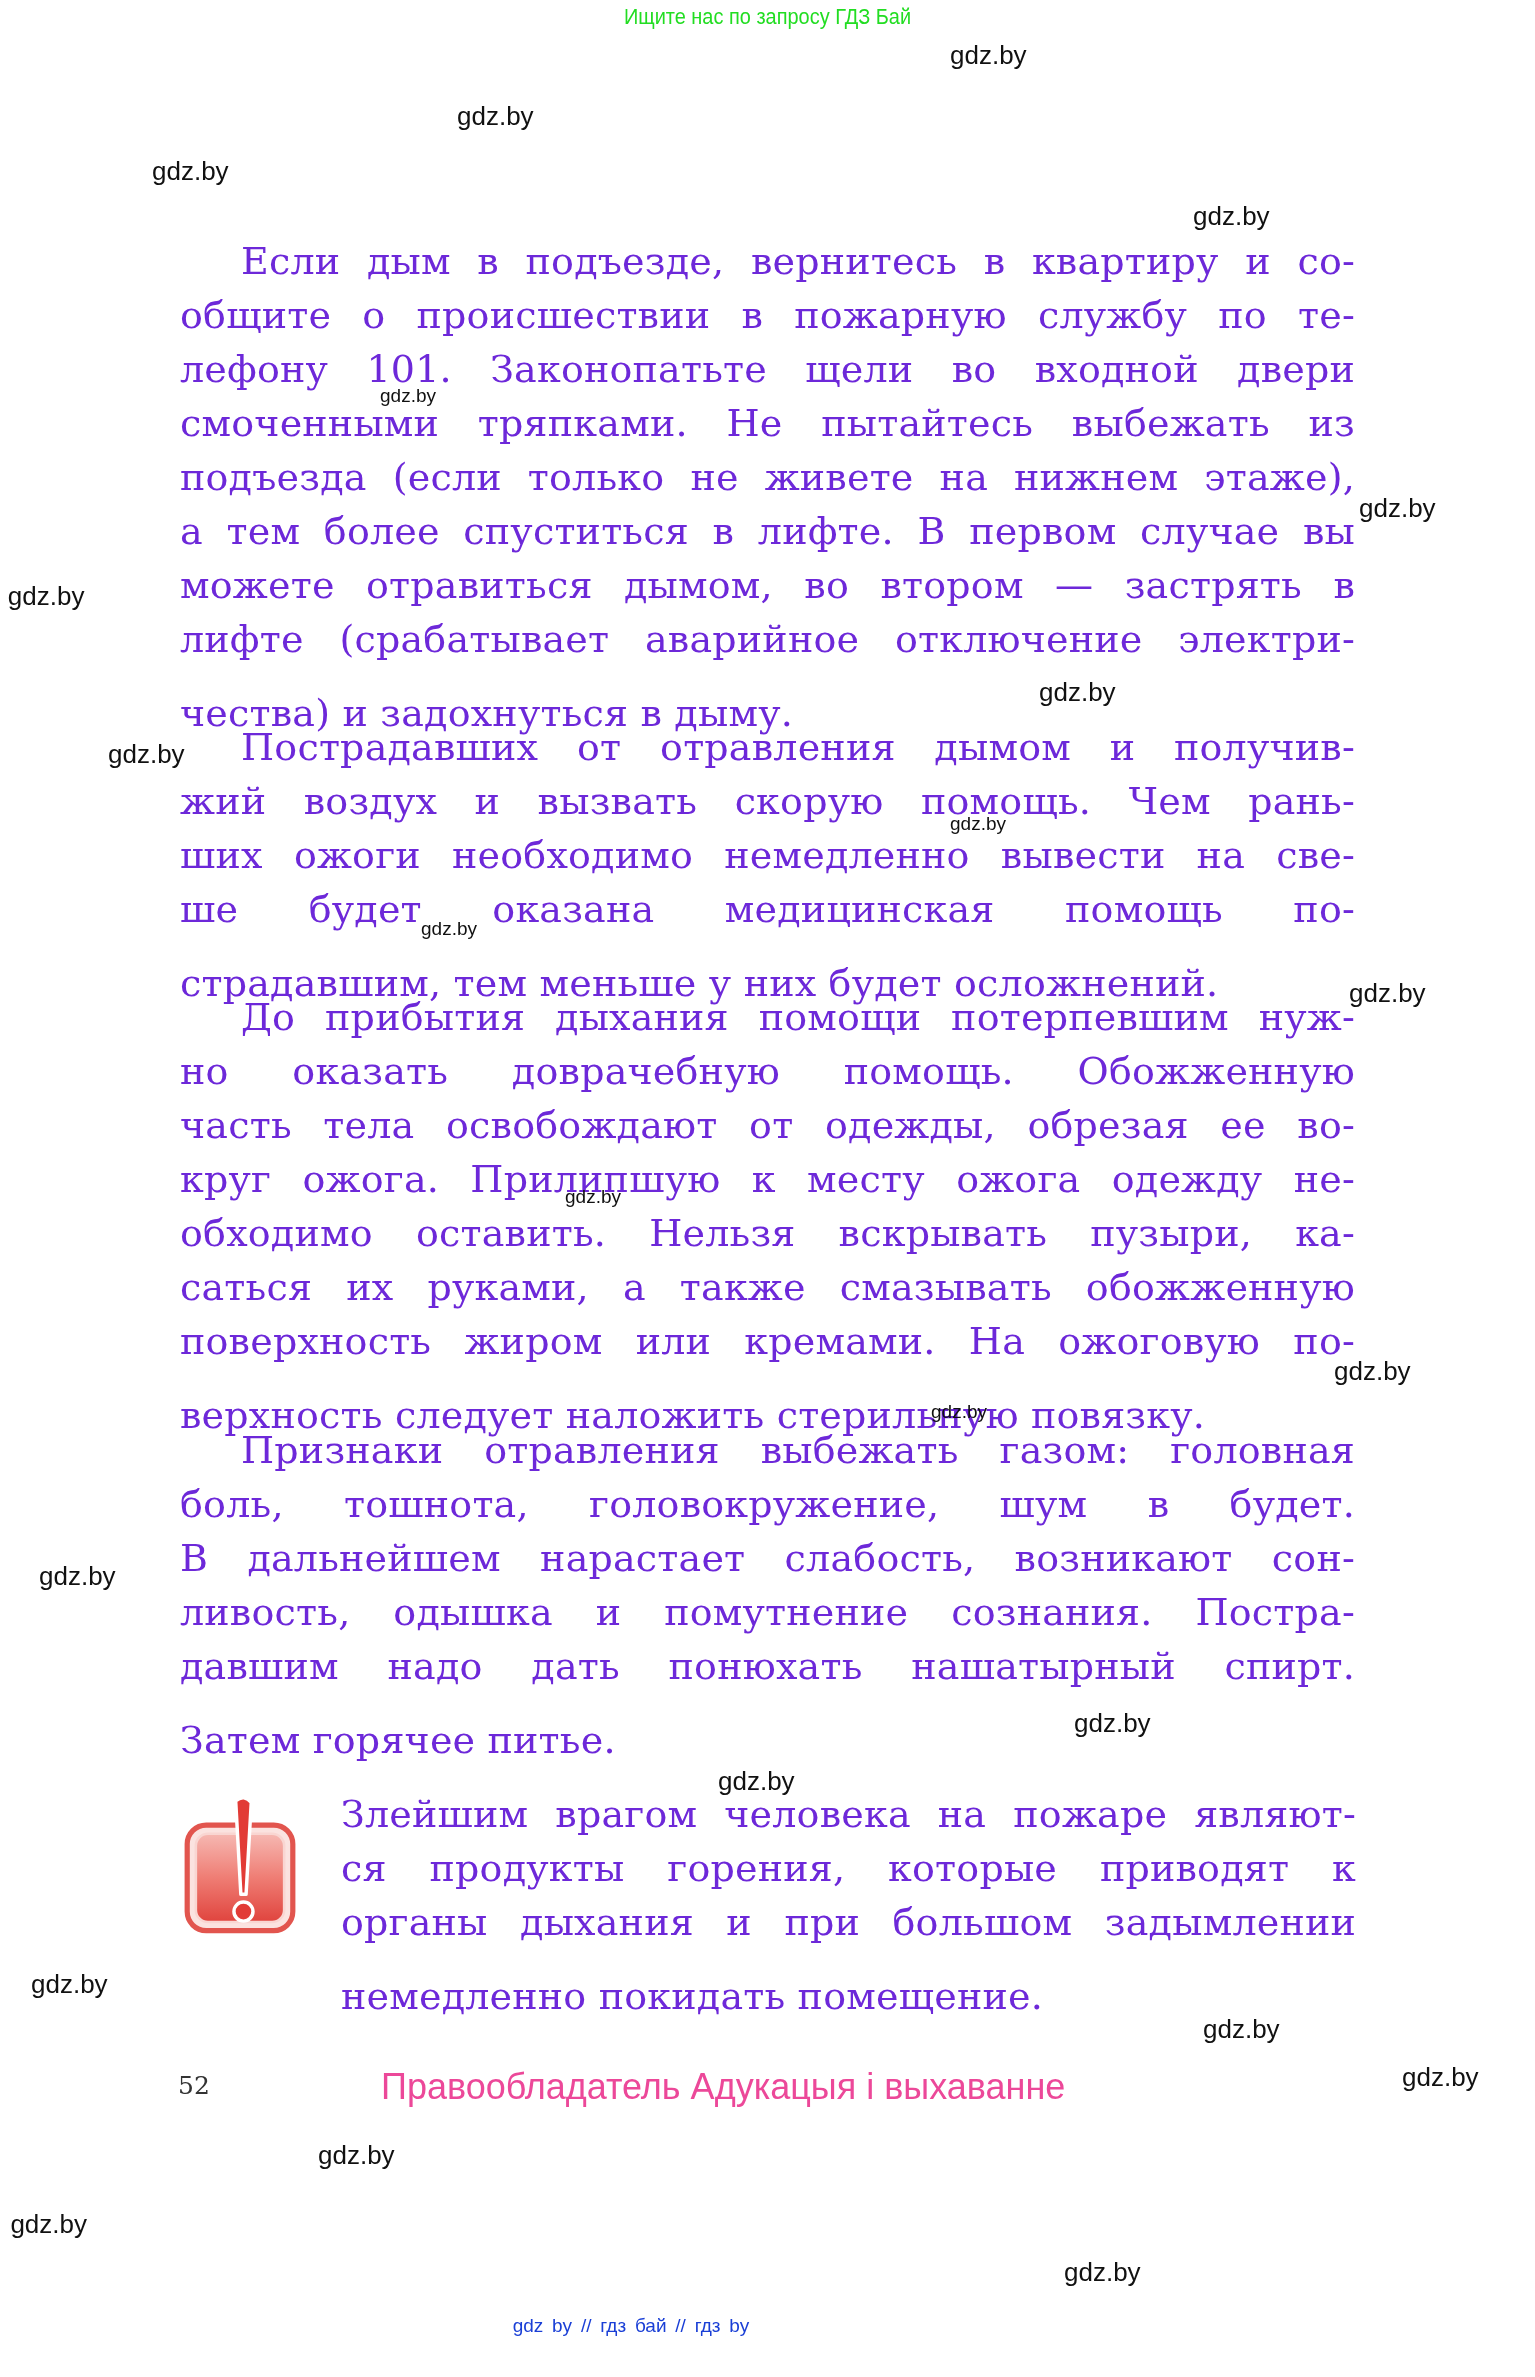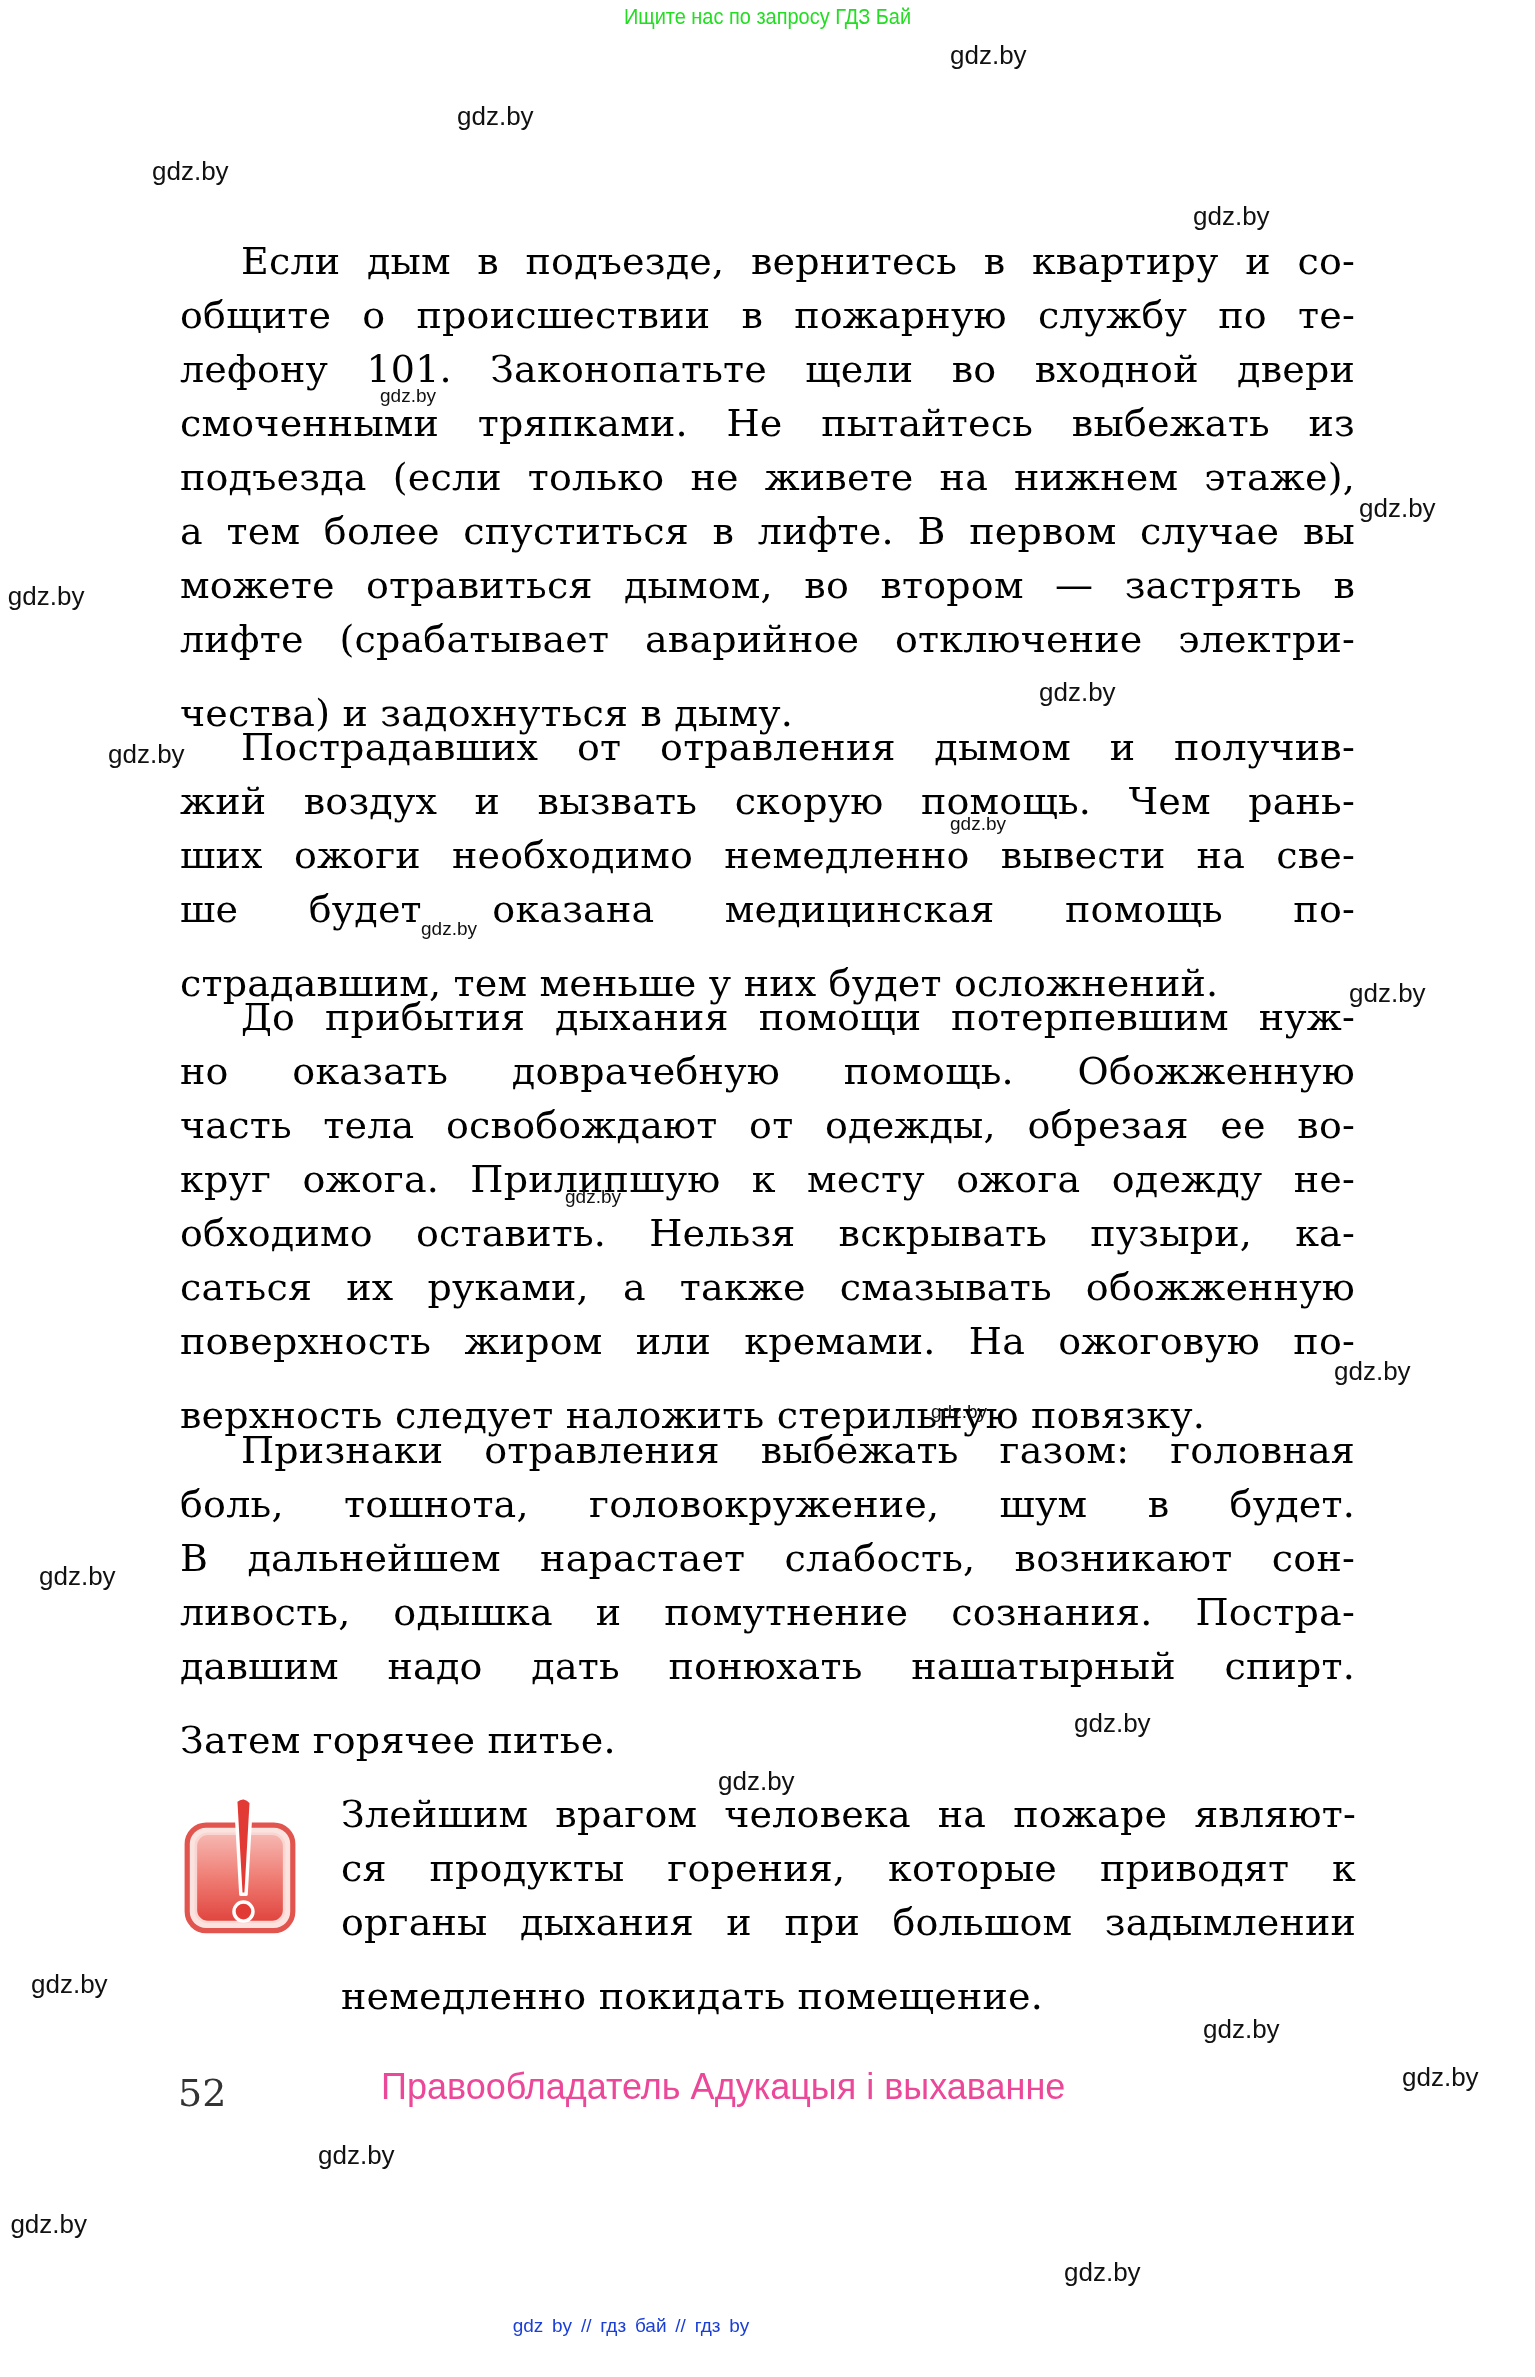--- a/index.html
+++ b/index.html
@@ -5,35 +5,35 @@
   html, body { margin: 0; padding: 0; background: #ffffff; }
   body { width: 1535px; height: 2377px; position: relative; overflow: hidden; }
   .top-banner {
     position: absolute; top: 3.5px; left: 0; width: 1535px; text-align: center;
     font-family: "Liberation Sans", sans-serif; font-size: 21.7px; color: #22dd22;
     transform: scaleX(0.92);
   }
   .text-col {
     position: absolute; left: 180px; width: 1175px;
     font-family: "DejaVu Serif", serif; font-size: 38px; line-height: 54px;
-    color: #000000; letter-spacing: 0.2px;
+    color: #6d28d9; letter-spacing: 0.2px;
   }
   .line { display: block; white-space: nowrap; text-align: justify; text-align-last: justify; height: 54px; }
   .line.indent { padding-left: 61px; }
   .line.last { text-align-last: left; margin-top: 20px; }
   .callout-col { left: 341px; width: 1015px; }
   .wm {
     position: absolute; font-family: "Liberation Sans", sans-serif; color: #111;
     font-size: 26px; white-space: nowrap; line-height: 1;
   }
   .wm.small { font-size: 19px; }
   .warn-icon { position: absolute; left: 182px; top: 1792px; width: 116px; height: 144px; }
   .page-num {
     position: absolute; left: 178px; top: 2071px; font-family: "DejaVu Serif", serif;
-    font-size: 38px; color: #333;
+    font-size: 25px; color: #333;
   }
   .copyright {
     position: absolute; left: 381px; top: 2066px; font-family: "Liberation Sans", sans-serif;
     font-size: 36px; color: #ec4899; white-space: nowrap;
   }
   .footer-links {
     position: absolute; top: 2315px; left: 0; width: 1262px; text-align: center;
     font-family: "Liberation Sans", sans-serif; font-size: 19px; color: #1a3fd6;
     word-spacing: 3.5px;
   }

